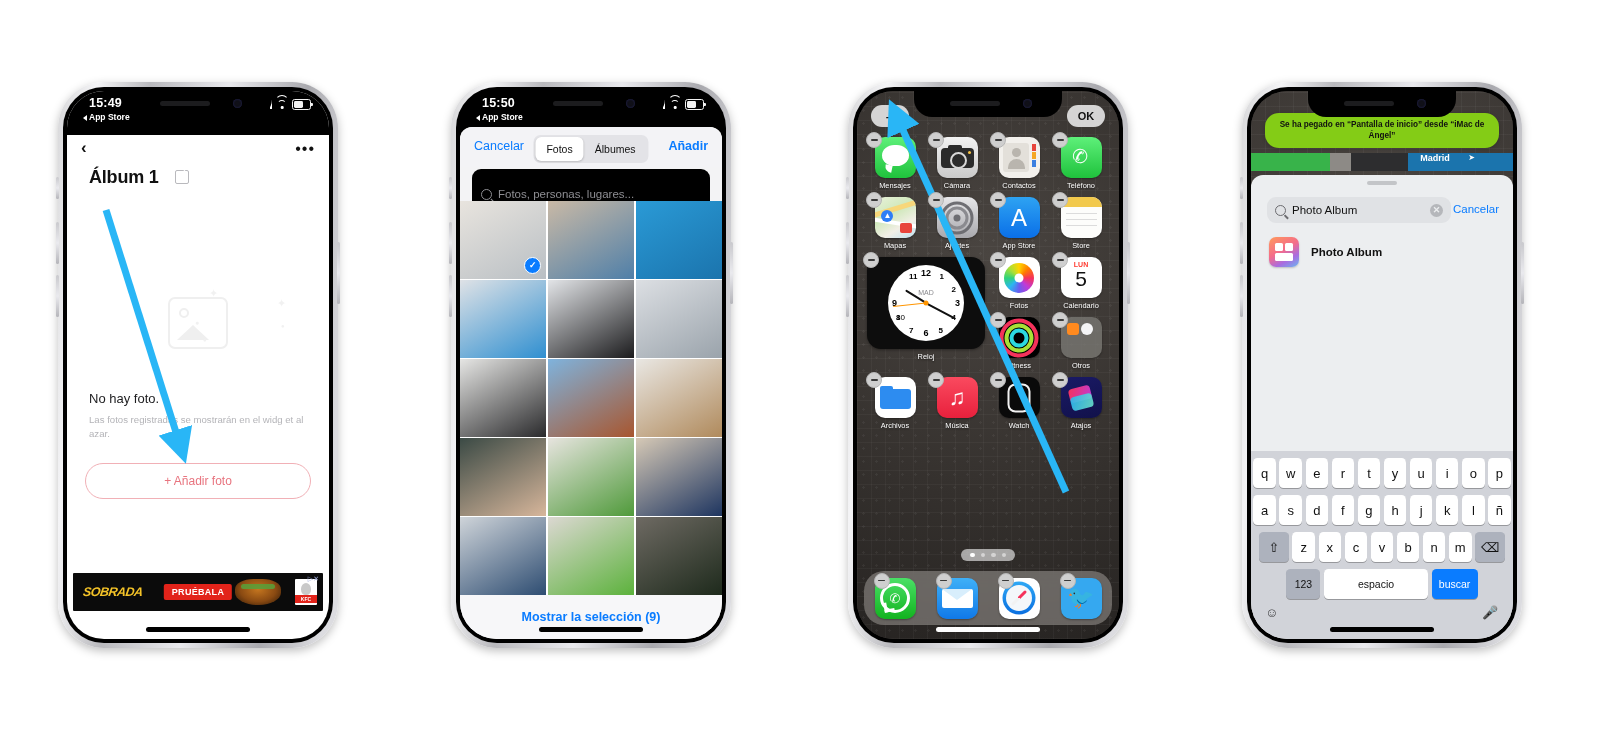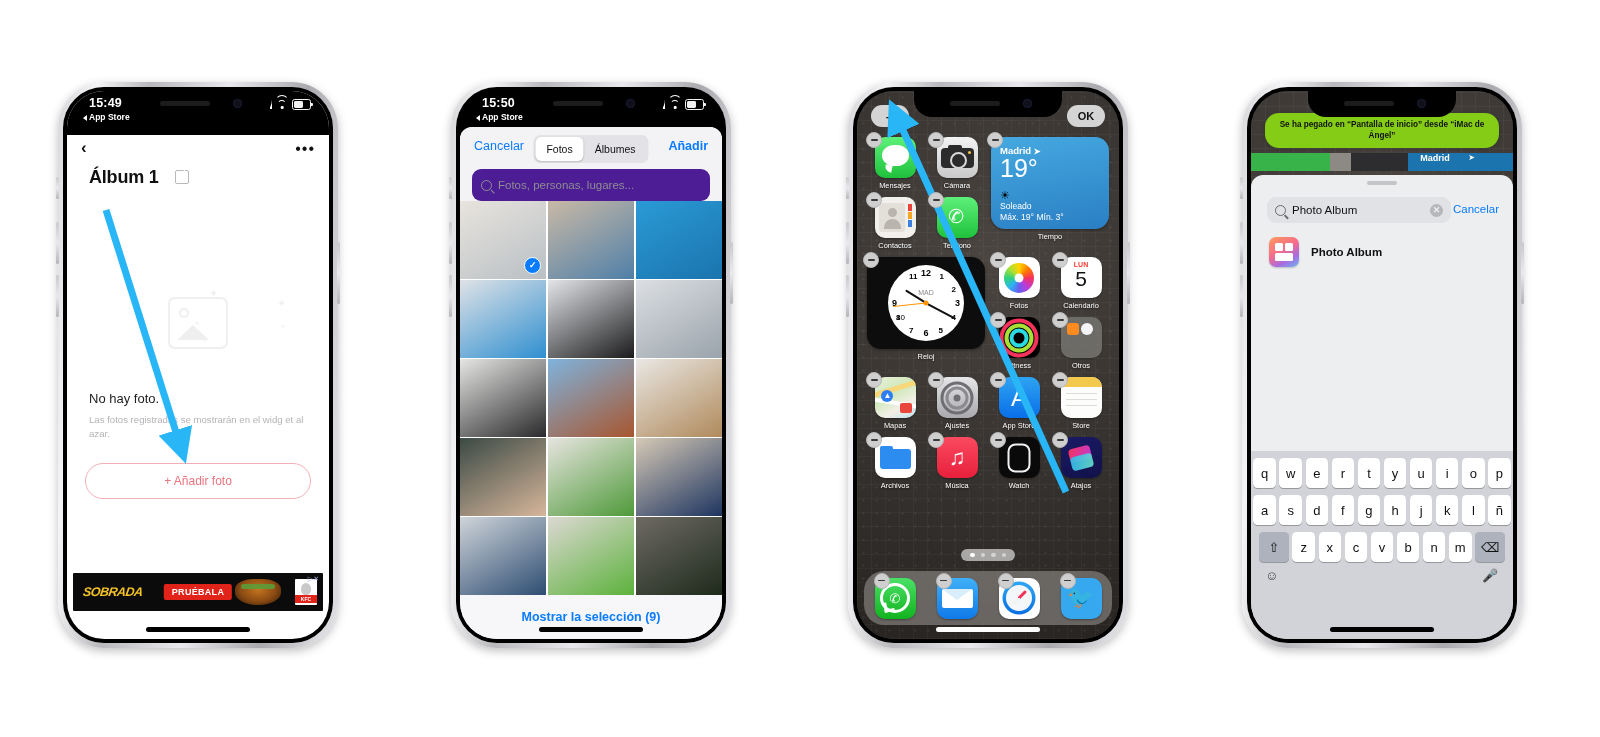--- a/index.html
+++ b/index.html
@@ -77,21 +77,21 @@
 
   
   .p2 .screen{background:#000;}
   .p2 .sheet{position:absolute;left:0;right:0;top:36px;bottom:0;background:#f3f3f5;border-radius:12px 12px 0 0;overflow:hidden;}
   .p2 .topbar{position:absolute;left:0;right:0;top:0;height:40px;background:rgba(243,243,245,.92);}
   .p2 .cancel{position:absolute;left:14px;top:12px;font-size:12.5px;color:#0a7cff;}
   .p2 .addb{position:absolute;right:14px;top:12px;font-size:12.5px;color:#0a7cff;font-weight:600;}
   .p2 .seg{position:absolute;left:50%;transform:translateX(-50%);top:8px;height:24px;background:#e3e3e7;border-radius:7px;display:flex;padding:2px;}
   .p2 .seg div{font-size:10.5px;color:#111;padding:0 11px;display:flex;align-items:center;border-radius:6px;}
   .p2 .seg div.on{background:#fff;box-shadow:0 1px 2px rgba(0,0,0,.16);}
-  .p2 .searchbar{position:absolute;left:12px;right:12px;top:42px;height:26px;background:#4c1d95;border-radius:9px;display:flex;align-items:center;padding:3px 9px;}
+  .p2 .searchbar{position:absolute;left:12px;right:12px;top:42px;height:26px;background:#000000;border-radius:9px;display:flex;align-items:center;padding:12px 9px;}
   .p2 .searchbar .mag{width:9px;height:9px;border:1.4px solid #8e8e93;border-radius:50%;position:relative;margin-right:6px;flex:none;}
   .p2 .searchbar .mag::after{content:"";position:absolute;right:-4px;bottom:-3px;width:5px;height:1.4px;background:#8e8e93;transform:rotate(45deg);}
   .p2 .searchbar span{font-size:11.5px;color:#8e8e93;}
   .p2 .grid{position:absolute;left:0;right:0;top:74px;bottom:44px;display:grid;grid-template-columns:repeat(3,1fr);gap:1.5px;background:#fff;}
   .p2 .cell{position:relative;overflow:hidden;background:#ddd;}
   .p2 .check{position:absolute;right:5px;bottom:5px;width:15px;height:15px;border-radius:50%;background:#0a7cff;border:1.6px solid #fff;
              color:#fff;font-size:9px;display:flex;align-items:center;justify-content:center;font-weight:bold;}
   .p2 .footer{position:absolute;left:0;right:0;bottom:0;height:44px;background:#f7f7f9;display:flex;align-items:center;justify-content:center;}
   .p2 .footer span{font-size:12.5px;color:#0a7cff;font-weight:600;}
 
@@ -344,34 +344,20 @@
             <div class="minus"></div>
             <div class="ic" style="background:linear-gradient(180deg,#f3f3f3,#c9c9c9);">
               <div style="position:absolute;left:4px;top:11px;right:4px;height:20px;background:#2b2b2b;border-radius:4px;"></div>
               <div style="position:absolute;left:11px;top:8px;width:14px;height:5px;background:#2b2b2b;border-radius:2px 2px 0 0;"></div>
               <div style="position:absolute;left:13px;top:15px;width:13px;height:13px;border-radius:50%;border:2px solid #d7d7d7;"></div>
               <div style="position:absolute;right:7px;top:14px;width:3px;height:3px;border-radius:50%;background:#f5c243;"></div>
             </div>
             <div class="lbl">Cámara</div>
           </div>
 
-          <div class="widget" style="grid-column:3 / span 2;grid-row:1 / span 2;">
-            <div class="minus" style="left:-4px;top:-5px;"></div>
-            <div class="wbox" style="background:linear-gradient(170deg,#46a9e0,#2a7fc4);">
-              <div style="position:absolute;left:9px;top:8px;color:#fff;font-size:9.5px;font-weight:600;">
-                <span>Madrid</span>
-                <span style="font-size:8px;">➤</span>
-              </div>
-              <div style="position:absolute;left:9px;top:19px;color:#fff;font-size:25px;font-weight:300;line-height:1;">19°</div>
-              <div style="position:absolute;left:9px;top:52px;font-size:11px;">☀</div>
-              <div style="position:absolute;left:9px;top:64px;color:#fff;font-size:8.6px;">Soleado</div>
-              <div style="position:absolute;left:9px;top:75px;color:#fff;font-size:8.6px;">Máx. 19° Mín. 3°</div>
-            </div>
-            <div class="lbl" style="text-align:center;margin-top:3px;">Tiempo</div>
-          </div>
 
           <div class="appcell">
             <div class="minus"></div>
             <div class="ic" style="background:#f2f0ec;">
               <div style="position:absolute;left:4px;top:6px;width:26px;height:29px;background:#e3e0da;border-radius:3px;"></div>
               <div style="position:absolute;left:13px;top:11px;width:9px;height:9px;border-radius:50%;background:#b9b5ae;"></div>
               <div style="position:absolute;left:9px;top:22px;width:17px;height:10px;border-radius:9px 9px 0 0;background:#b9b5ae;"></div>
               <div style="position:absolute;right:4px;top:7px;width:4px;height:7px;background:#e8453c;"></div>
               <div style="position:absolute;right:4px;top:15px;width:4px;height:7px;background:#f5a623;"></div>
               <div style="position:absolute;right:4px;top:23px;width:4px;height:7px;background:#3b7fe0;"></div>
@@ -657,20 +643,25 @@
                   <div class="key">z</div>
                   <div class="key">x</div>
                   <div class="key">c</div>
                   <div class="key">v</div>
                   <div class="key">b</div>
                   <div class="key">n</div>
                   <div class="key">m</div>
                 </span>
               <div class="key wide">⌫</div>
             </div>
+            <div class="krow">
+              <div class="key num">123</div>
+              <div class="key space">espacio</div>
+              <div class="key go">buscar</div>
+            </div>
             <div class="kbot">
               <span>☺</span>
               <span>🎤</span>
             </div>
           </div>
         </div>
 
         <div class="homebar"></div>
       </div>
     </div>

